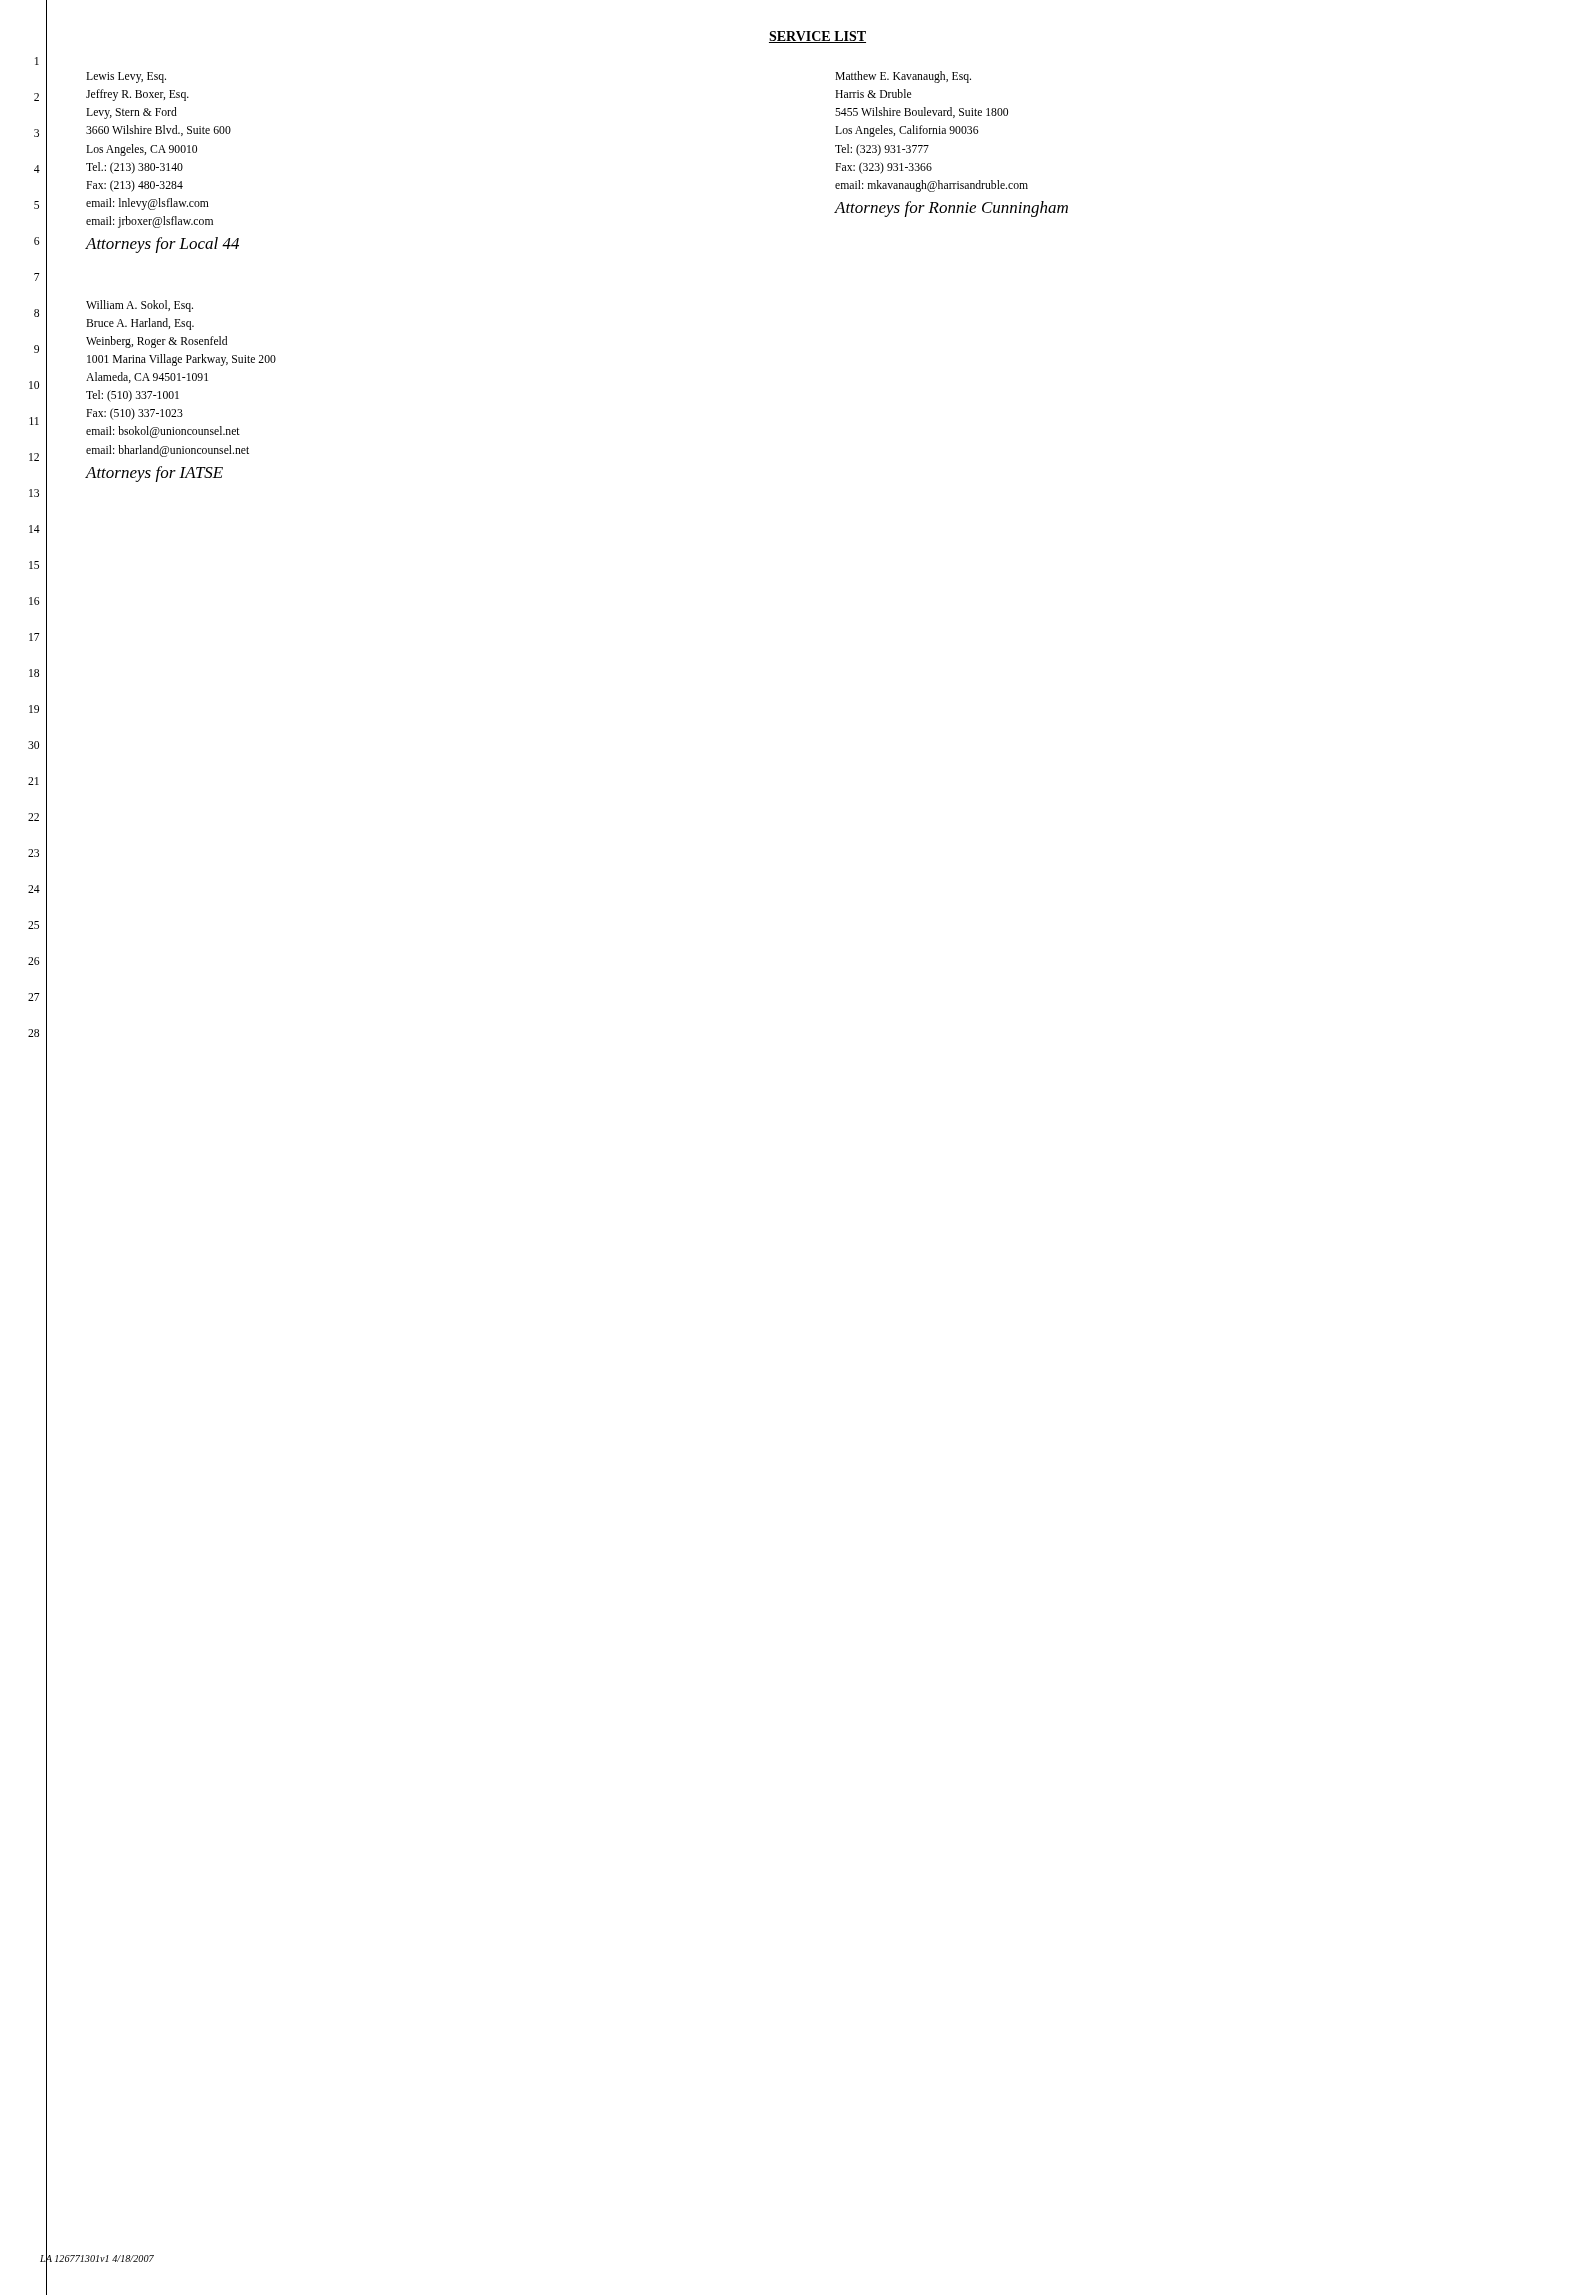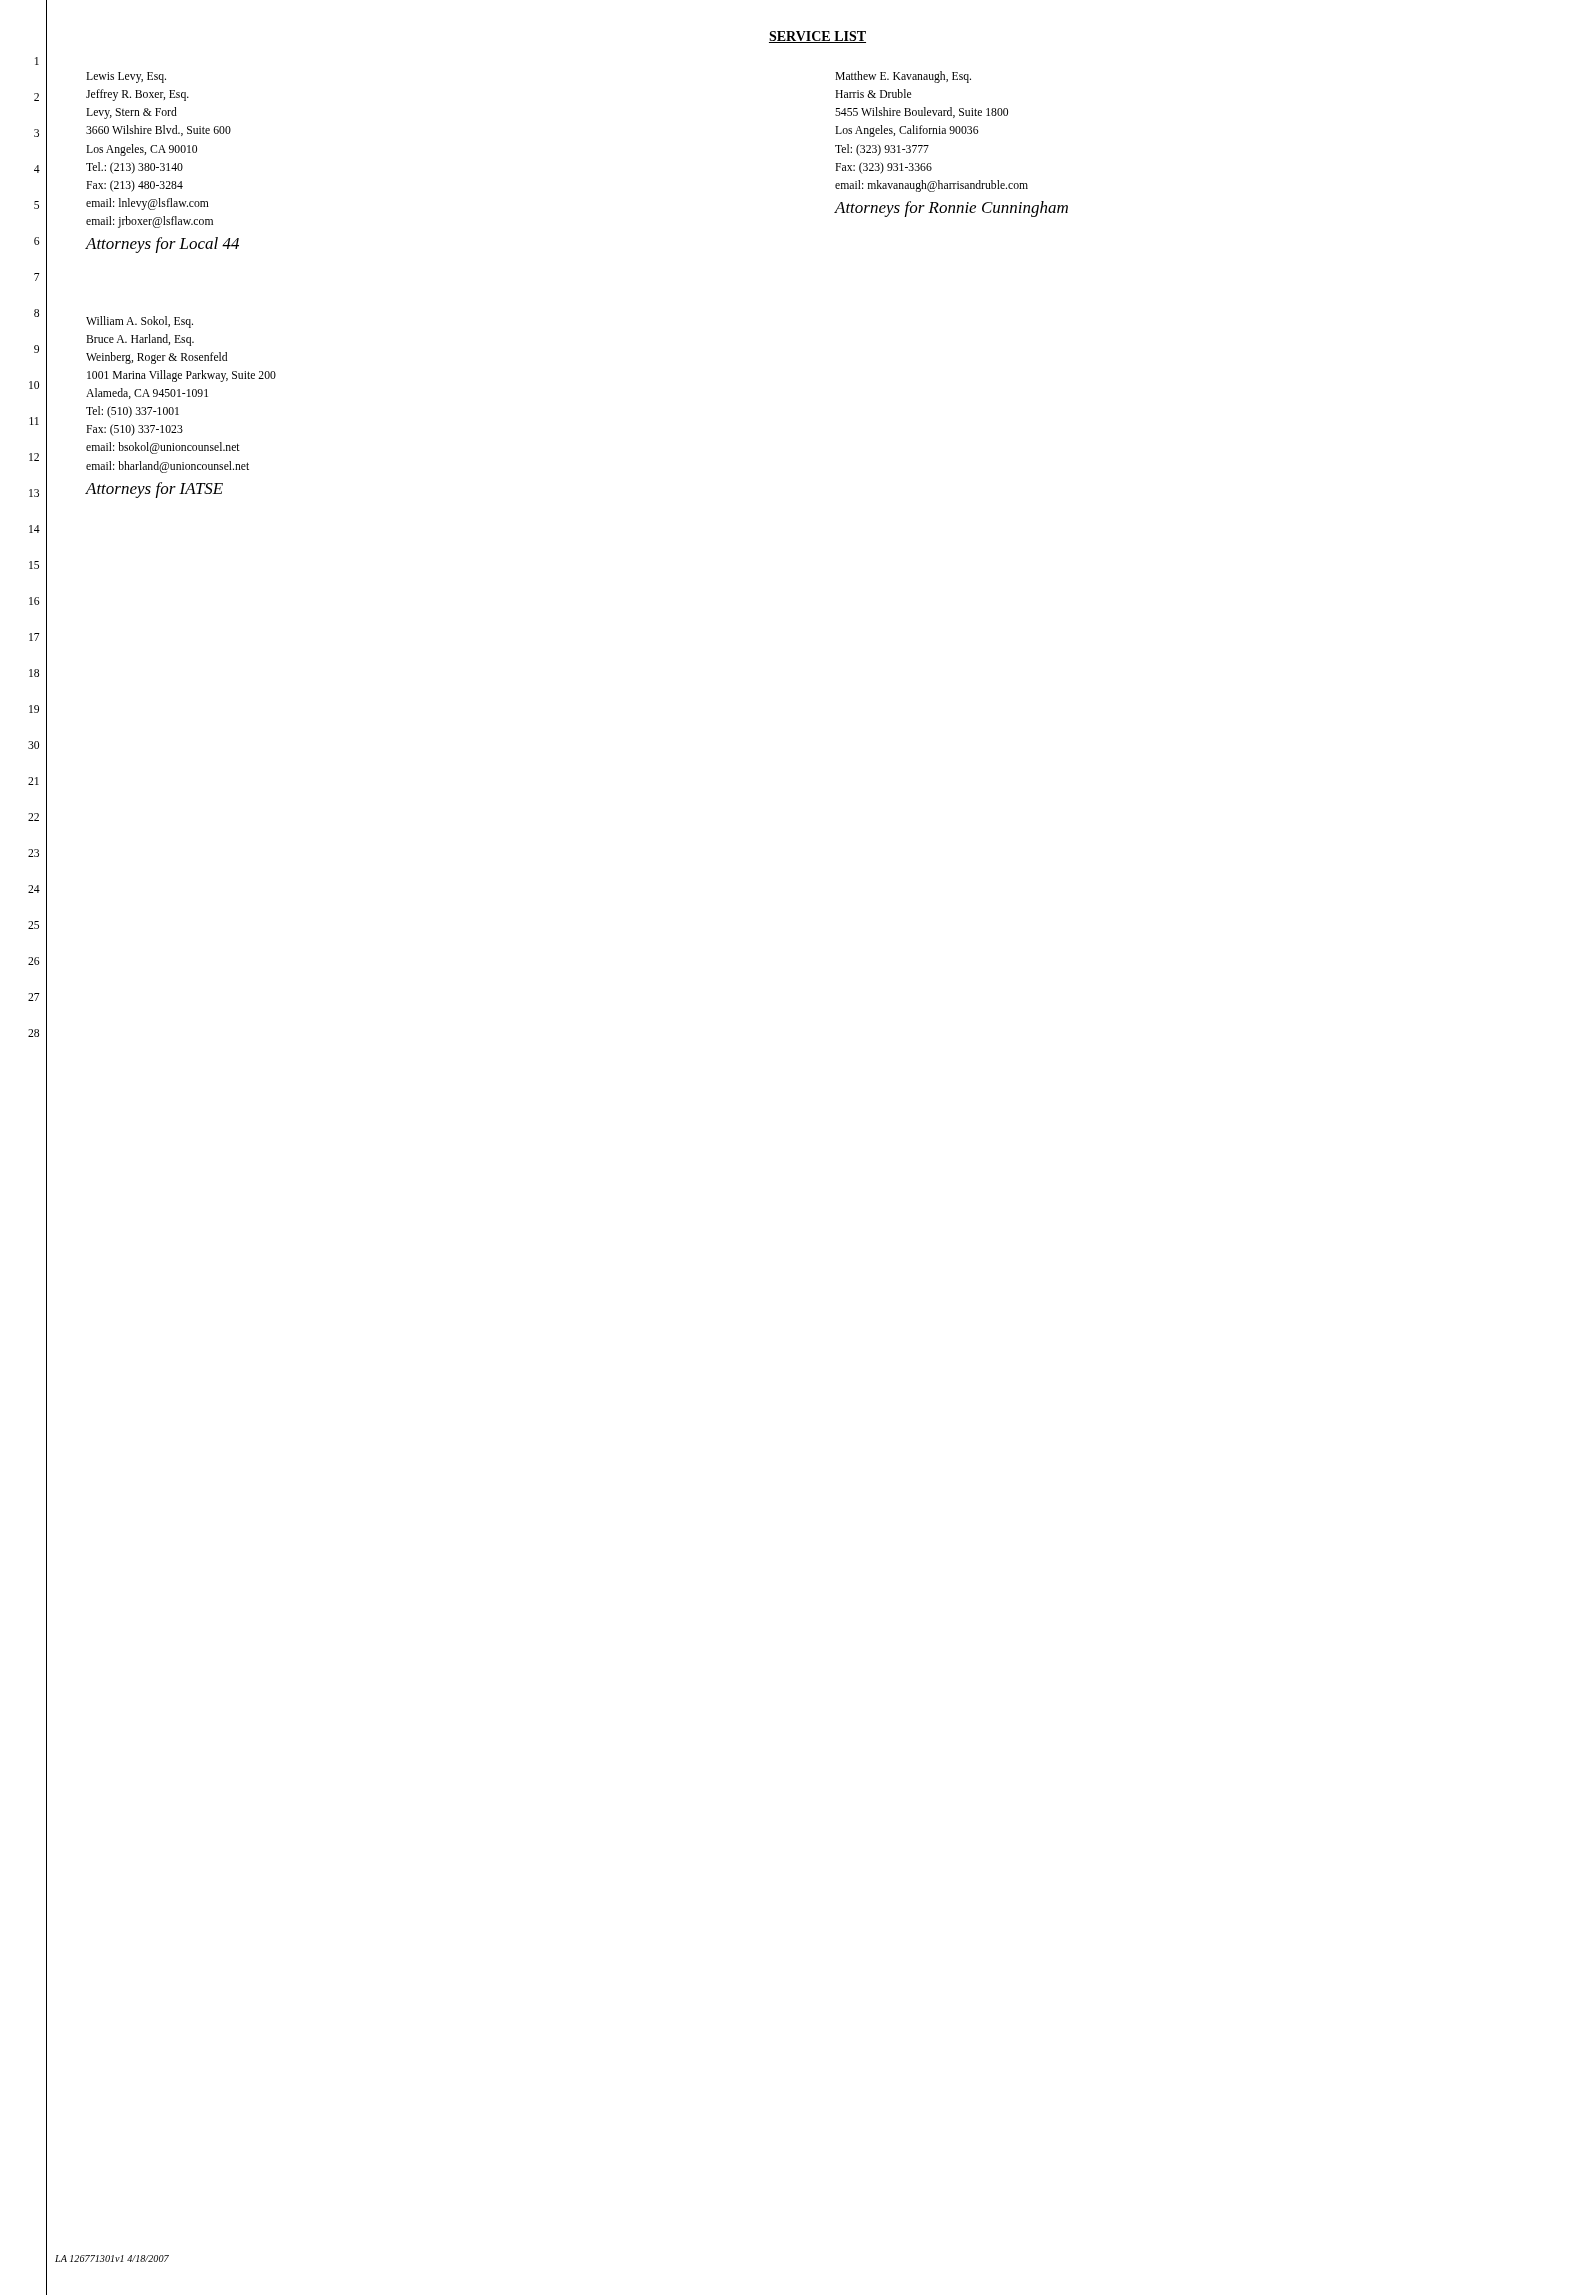--- a/index.html
+++ b/index.html
@@ -83,29 +83,28 @@
       line-height: 1.55;
     }
 
     .second-section {
       margin-top: 15.6px;
     }
 
     .footer {
       position: absolute;
       bottom: 31px;
-      left: 55px;
+      left: 40px;
       font-size: 10.2px;
       font-style: italic;
       color: #000;
     }
 
     .single-column {
       width: 50%;
-      margin-top: 16px;
     }
   </style>
 </head>
 <body>
 
 <div class="page">
   <div class="line-numbers">
     <div class="line-number">1</div>
     <div class="line-number">2</div>
     <div class="line-number">3</div>

